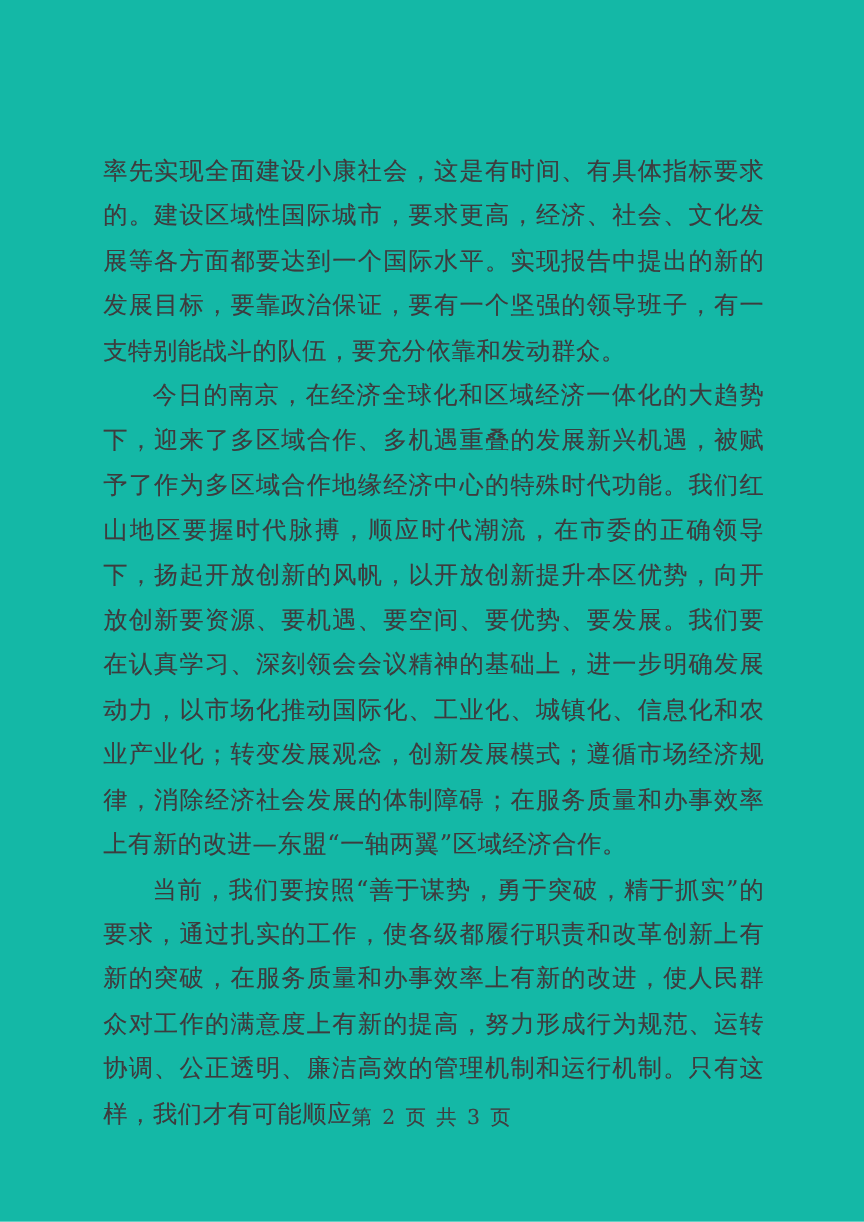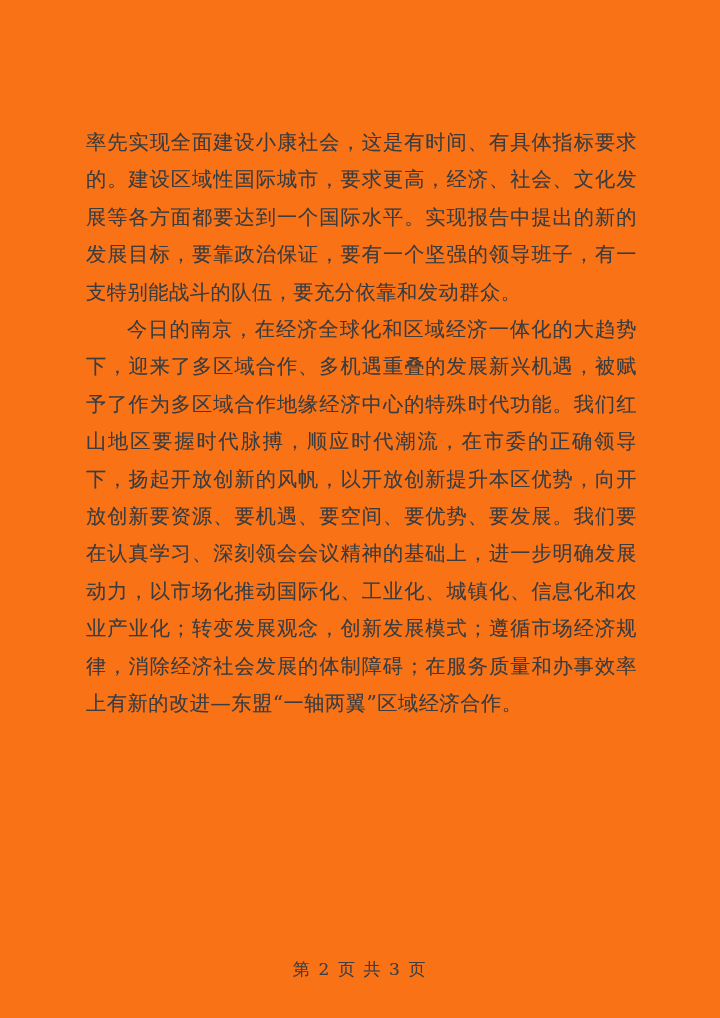--- a/index.html
+++ b/index.html
@@ -11,21 +11,21 @@
     width: 720px;
     height: 1018px;
     overflow: hidden;
     font-family: "DejaVu Serif", "Liberation Serif", serif;
   }
 
   #page {
     position: relative;
     width: 720px;
     height: 1018px;
-    background: #f97316;
+    background: #14b8a6;
   }
 
   
   #doc-body {
     position: absolute;
     left: 86px;
     top: 124px;
     width: 551px;
   }
 
@@ -47,39 +47,40 @@
   }
 
   
   .para.continued {
     text-indent: 0;
   }
 
   #page-footer {
     position: absolute;
     left: 0;
-    top: 957px;
+    top: 920px;
     width: 720px;
     text-align: center;
     font-size: 17px;
     line-height: 24px;
     letter-spacing: 1.6px;
     color: #3f3f41;
     text-shadow: 0 0 0.4px rgba(80,80,85,0.5);
   }
 </style>
 </head>
 <body>
 
 <div id="page">
 
   <div id="doc-body">
 
     <p class="para continued">率先实现全面建设小康社会，这是有时间、有具体指标要求的。建设区域性国际城市，要求更高，经济、社会、文化发展等各方面都要达到一个国际水平。实现报告中提出的新的发展目标，要靠政治保证，要有一个坚强的领导班子，有一支特别能战斗的队伍，要充分依靠和发动群众。</p>
 
     <p class="para">今日的南京，在经济全球化和区域经济一体化的大趋势下，迎来了多区域合作、多机遇重叠的发展新兴机遇，被赋予了作为多区域合作地缘经济中心的特殊时代功能。我们红山地区要握时代脉搏，顺应时代潮流，在市委的正确领导下，扬起开放创新的风帆，以开放创新提升本区优势，向开放创新要资源、要机遇、要空间、要优势、要发展。我们要在认真学习、深刻领会会议精神的基础上，进一步明确发展动力，以市场化推动国际化、工业化、城镇化、信息化和农业产业化；转变发展观念，创新发展模式；遵循市场经济规律，消除经济社会发展的体制障碍；在服务质量和办事效率上有新的改进—东盟“一轴两翼”区域经济合作。</p>
 
+    <p class="para">当前，我们要按照“善于谋势，勇于突破，精于抓实”的要求，通过扎实的工作，使各级都履行职责和改革创新上有新的突破，在服务质量和办事效率上有新的改进，使人民群众对工作的满意度上有新的提高，努力形成行为规范、运转协调、公正透明、廉洁高效的管理机制和运行机制。只有这样，我们才有可能顺应</p>
 
   </div>
 
   <div id="page-footer">第 2 页  共 3 页</div>
 
 </div>
 
 </body></html>

